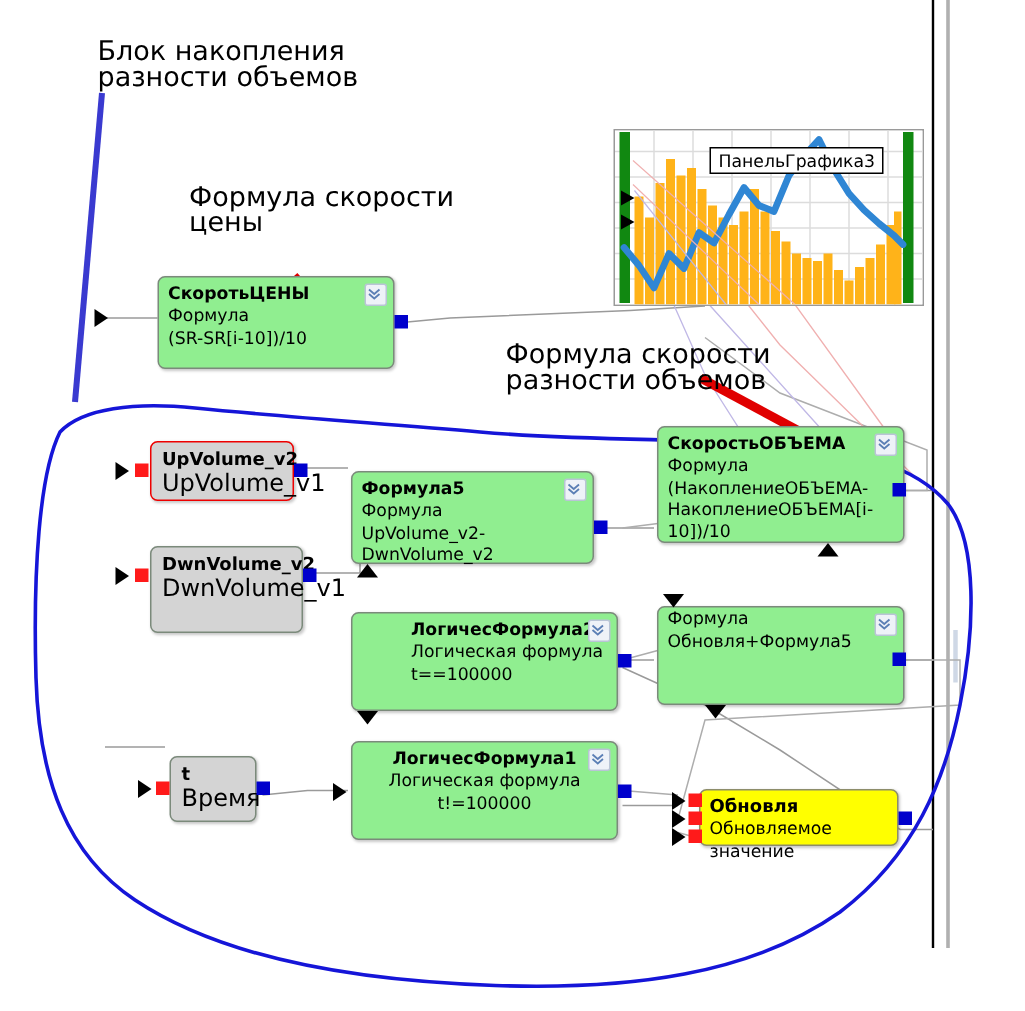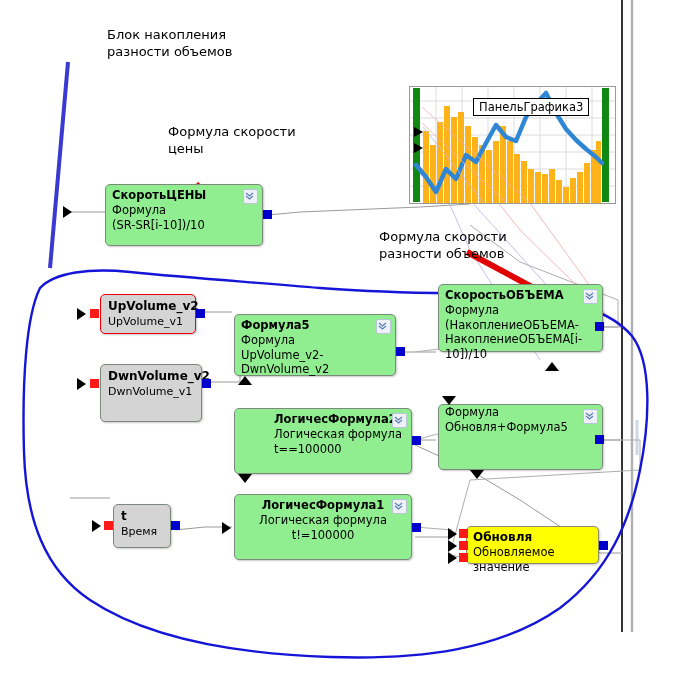--- a/index.html
+++ b/index.html
@@ -5,39 +5,39 @@
   html,body{margin:0;padding:0;}
   body{
     width:683px;height:674px;background:#ffffff;overflow:hidden;
     font-family:"DejaVu Sans","Liberation Sans",sans-serif;
     position:relative;
   }
   #canvas{position:absolute;left:0;top:0;width:683px;height:674px;}
   .svg-layer{position:absolute;left:0;top:0;width:683px;height:674px;pointer-events:none;}
 
   
-  .annot{position:absolute;color:#000;font-size:13px;line-height:17px;white-space:pre-line;margin-left:42px;}
+  .annot{position:absolute;color:#000;font-size:18px;line-height:17px;white-space:pre-line;}
   #annot-accum{left:65px;top:26px;}
   #annot-price{left:126px;top:123px;}
   #annot-voldiff{left:337px;top:228px;}
 
   
   .block{position:absolute;box-sizing:border-box;border:1.4px solid #7b8a7b;border-radius:5px;
          background:#90ee90;box-shadow:1px 1px 2px rgba(0,0,0,.22);}
   .block .title{font-size:11.5px;color:#000;padding:3px 6px 1px 6px;white-space:nowrap;font-weight:bold;}
   .block .body{font-size:11.5px;color:#000;padding:0 6px 3px 6px;line-height:14.5px;}
   .block .body .sub{display:block;}
   .chev{position:absolute;right:4px;top:4px;width:13px;height:13px;border:1px solid #b9c4d6;
         background:#eef2f8;border-radius:2px;}
   .chev svg{display:block;}
 
   .block.small{background:#d4d4d4;border:1.4px solid #7b8a7b;}
   .block.small.red{border:1.9px solid #ee0000;}
   .block.small .title{font-weight:bold;font-size:12px;padding:4px 7px 2px 7px;}
-  .block.small .body{font-size:11px;padding:0 7px 4px 7px;}
+  .block.small .body{font-size:16px;padding:0 7px 4px 7px;}
 
   .block.yellow{background:#ffff00;border:1.4px solid #8d8d6a;}
   .block.yellow .title{font-weight:bold;font-size:12px;padding:3px 6px 1px 6px;}
   .block.yellow .body{font-size:11.5px;padding:0 6px 3px 6px;}
 
   
   .port{position:absolute;width:9px;height:9px;}
   .port.in{background:#ff1a1a;}
   .port.out{background:#0000cc;}
   .arrow-in{position:absolute;width:0;height:0;border-top:6px solid transparent;
@@ -265,21 +265,21 @@
   <div class="port out" style="left:412px;top:523px;"></div>
 
   <div class="block small" style="left:113px;top:504px;width:58px;height:44px;">
     <div class="title">t</div>
     <div class="body">Время</div>
   </div>
   <div class="arrow-in" style="left:92px;top:520px;"></div>
   <div class="port in" style="left:104px;top:521px;"></div>
   <div class="port out" style="left:171px;top:521px;"></div>
 
-  <div class="block" style="left:438px;top:284px;width:165px;height:68px;">
+  <div class="block" style="left:438px;top:284px;width:165px;height:78px;">
     <div class="title">СкоростьОБЪЕМА</div>
     <div class="body">
       <span class="sub">Формула</span>
       <span class="sub">(НакоплениеОБЪЕМА-
 НакоплениеОБЪЕМА[i-10])/10</span>
     </div>
     <div class="chev">
       <svg width="11" height="11" viewBox="0 0 11 11">
           <path d="M2 3 L5.5 6 L9 3 M2 6 L5.5 9 L9 6" stroke="#5b7fb5" stroke-width="1.2" fill="none"></path>
         </svg>

